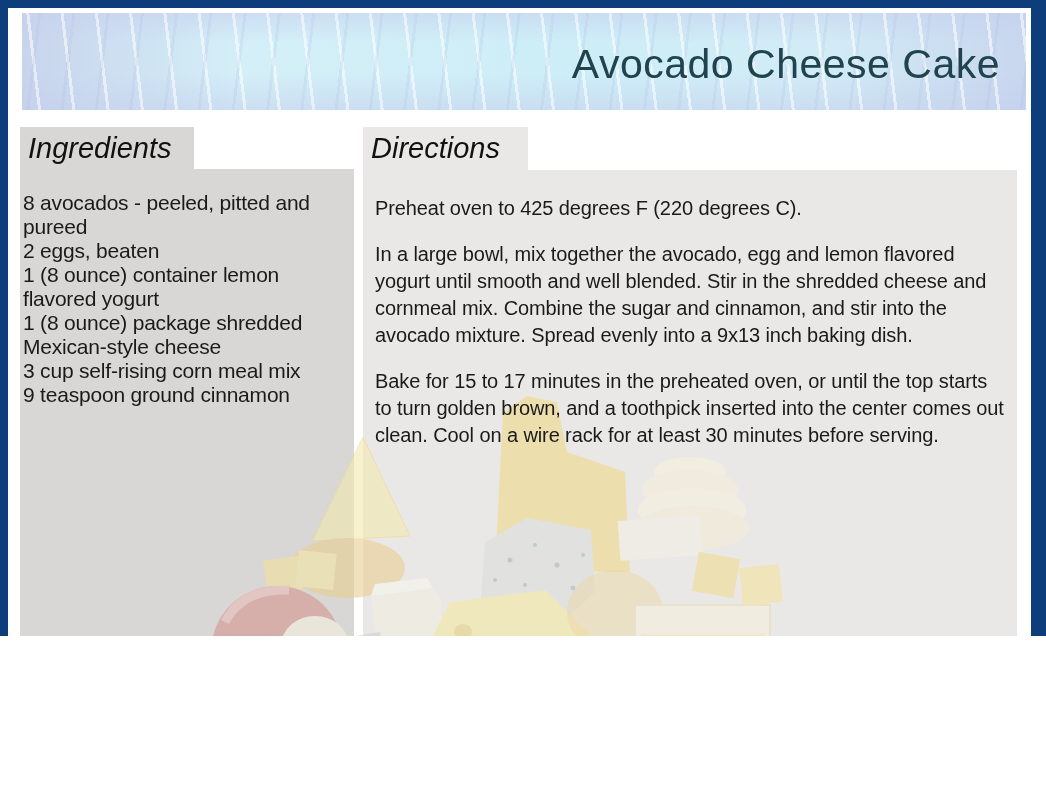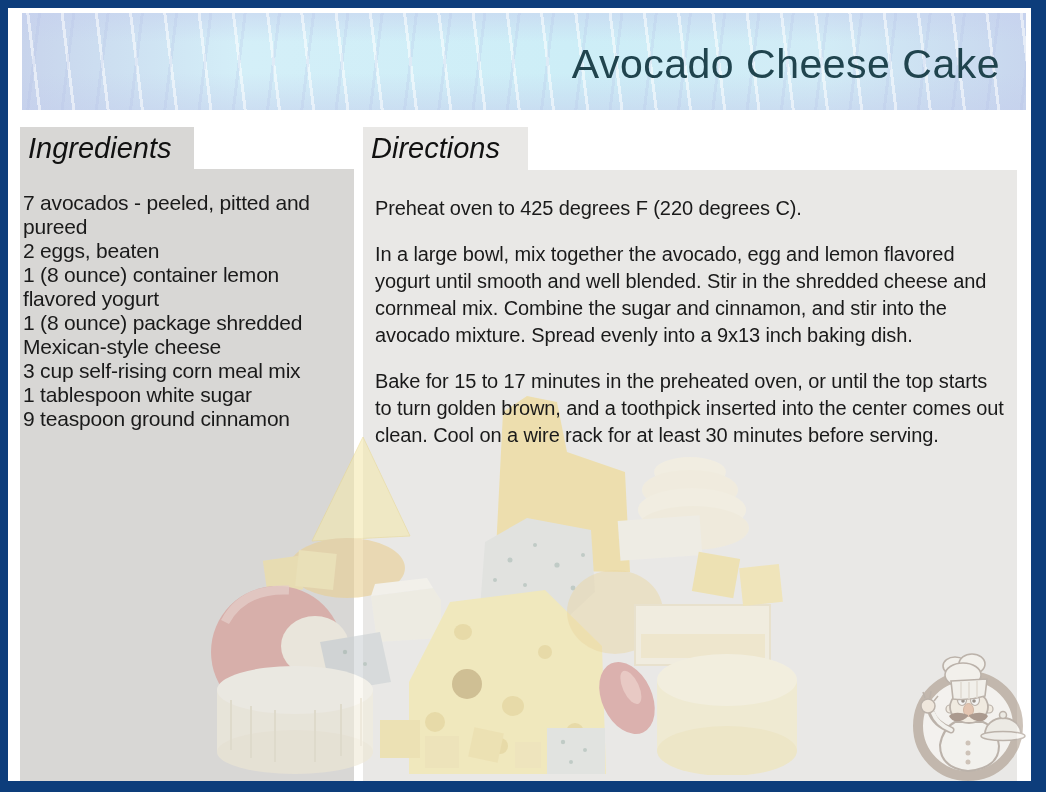--- a/index.html
+++ b/index.html
@@ -1,16 +1,16 @@
 <!DOCTYPE html>
 <html><head>
 <meta charset="utf-8">
 <style>
   html,body{margin:0;padding:0;background:#fff;}
-  .page{position:relative;width:1046px;height:792px;background:#ffffff;overflow:hidden;
+  .page{position:relative;width:1046px;height:636px;background:#ffffff;overflow:hidden;
         font-family:"Liberation Sans",sans-serif;}
   
   .b-top,.b-left,.b-right,.b-bottom{position:absolute;background:#0d3d7b;z-index:9;}
   .b-top{left:0;top:0;width:1046px;height:8px;}
   .b-left{left:0;top:0;width:8px;height:792px;}
   .b-right{left:1031px;top:0;width:15px;height:792px;}
   .b-bottom{left:0;top:781px;width:1046px;height:11px;}
   
   .banner{position:absolute;left:22px;top:13px;width:1004px;height:97px;z-index:1;
     background:
@@ -145,26 +145,25 @@
     <g transform="rotate(-25 432 308)">
       <ellipse cx="432" cy="308" rx="25" ry="38" fill="#d28d89"></ellipse>
       <ellipse cx="440" cy="300" rx="8" ry="18" fill="#e8b5ae"></ellipse>
     </g>
   </svg>
 
   <div class="heading ing-heading">Ingredients</div>
   <div class="heading dir-heading">Directions</div>
 
   <div class="ing-text">
-    <div>7 avocados - peeled, pitted and pureed</div>
+    <div>8 avocados - peeled, pitted and pureed</div>
     <div>2 eggs, beaten</div>
     <div>1 (8 ounce) container lemon flavored yogurt</div>
     <div>1 (8 ounce) package shredded Mexican-style cheese</div>
     <div>3 cup self-rising corn meal mix</div>
-    <div>1 tablespoon white sugar</div>
     <div>9 teaspoon ground cinnamon</div>
   </div>
 
   <div class="dir-text">
     <p>Preheat oven to 425 degrees F (220 degrees C).</p>
     <p>In a large bowl, mix together the avocado, egg and lemon flavored yogurt until smooth and well blended. Stir in the shredded cheese and cornmeal mix. Combine the sugar and cinnamon, and stir into the avocado mixture. Spread evenly into a 9x13 inch baking dish.</p>
     <p>Bake for 15 to 17 minutes in the preheated oven, or until the top starts to turn golden brown, and a toothpick inserted into the center comes out clean. Cool on a wire rack for at least 30 minutes before serving.</p>
   </div>
 
   <svg class="chef" width="125" height="132" viewBox="0 0 125 132">

